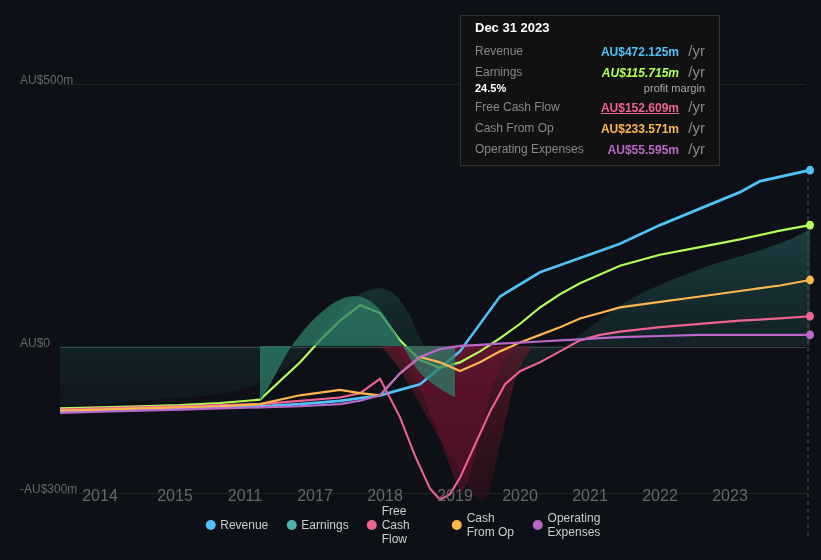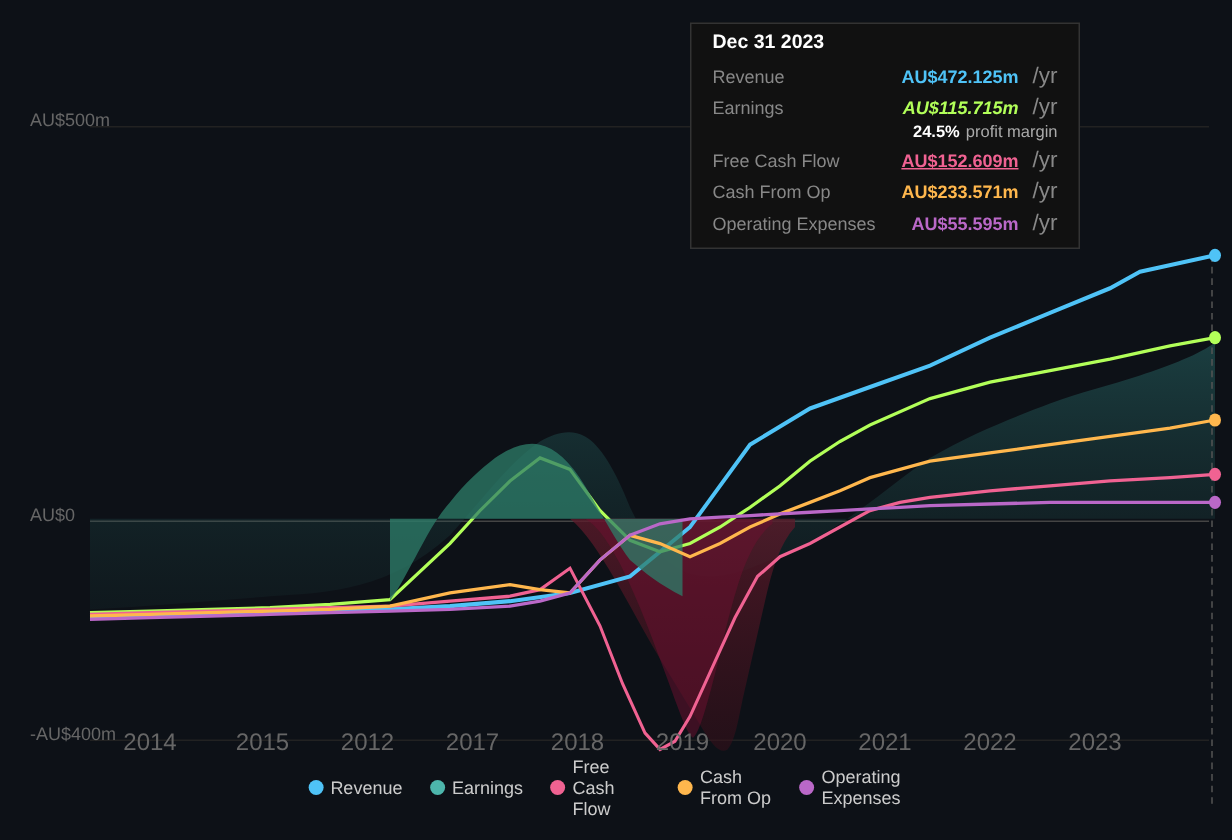--- a/index.html
+++ b/index.html
@@ -56,21 +56,21 @@
     }
 
     .tooltip-sub {
       color: #888;
       font-size: 15px;
       margin-left: 6px;
     }
 
     .profit-margin-row {
       display: flex;
-      justify-content: flex-end;
+      justify-content: space-between;
       font-size: 11px;
       margin-bottom: 4px;
       margin-top: -2px;
     }
 
     .profit-text {
       color: #aaa;
     }
 
     .profit-pct {
@@ -147,21 +147,21 @@
 <body>
 
 <div id="chart-container">
 
   <div class="grid-line" style="top: 15%;"></div>
   <div class="grid-line grid-line-zero" style="top: 62%;"></div>
   <div class="grid-line" style="top: 88%;"></div>
 
   <span class="y-label" style="top: 13%;">AU$500m</span>
   <span class="y-label" style="top: 60%;">AU$0</span>
-  <span class="y-label" style="top: 86%;">-AU$400m</span>
+  <span class="y-label" style="top: 86%;">-AU$300m</span>
 
   <svg class="chart-svg" viewBox="0 0 821 510" preserveAspectRatio="none">
     <defs>
 
       <linearGradient id="earningsGrad" x1="0" y1="0" x2="0" y2="1">
         <stop offset="0%" stop-color="#2e7d7a" stop-opacity="0.7"></stop>
         <stop offset="100%" stop-color="#1a3a3a" stop-opacity="0.3"></stop>
       </linearGradient>
 
       <linearGradient id="negGrad" x1="0" y1="0" x2="0" y2="1">
@@ -376,21 +376,21 @@
 
     <circle cx="810" cy="155" r="4" fill="#4fc3f7"></circle>
     <circle cx="810" cy="205" r="4" fill="#b2ff59"></circle>
     <circle cx="810" cy="288" r="4" fill="#f06292"></circle>
     <circle cx="810" cy="255" r="4" fill="#ffb74d"></circle>
     <circle cx="810" cy="305" r="4" fill="#ba68c8"></circle>
   </svg>
 
   <span class="x-label" style="left: 100px;">2014</span>
   <span class="x-label" style="left: 175px;">2015</span>
-  <span class="x-label" style="left: 245px;">2012</span>
+  <span class="x-label" style="left: 245px;">2011</span>
   <span class="x-label" style="left: 315px;">2017</span>
   <span class="x-label" style="left: 385px;">2018</span>
   <span class="x-label" style="left: 455px;">2019</span>
   <span class="x-label" style="left: 520px;">2020</span>
   <span class="x-label" style="left: 590px; margin-top: 26px;">2021</span>
   <span class="x-label" style="left: 660px;">2022</span>
   <span class="x-label" style="left: 730px;">2023</span>
 
   <div class="tooltip-box">
     <div class="tooltip-date">Dec 31 2023</div>

